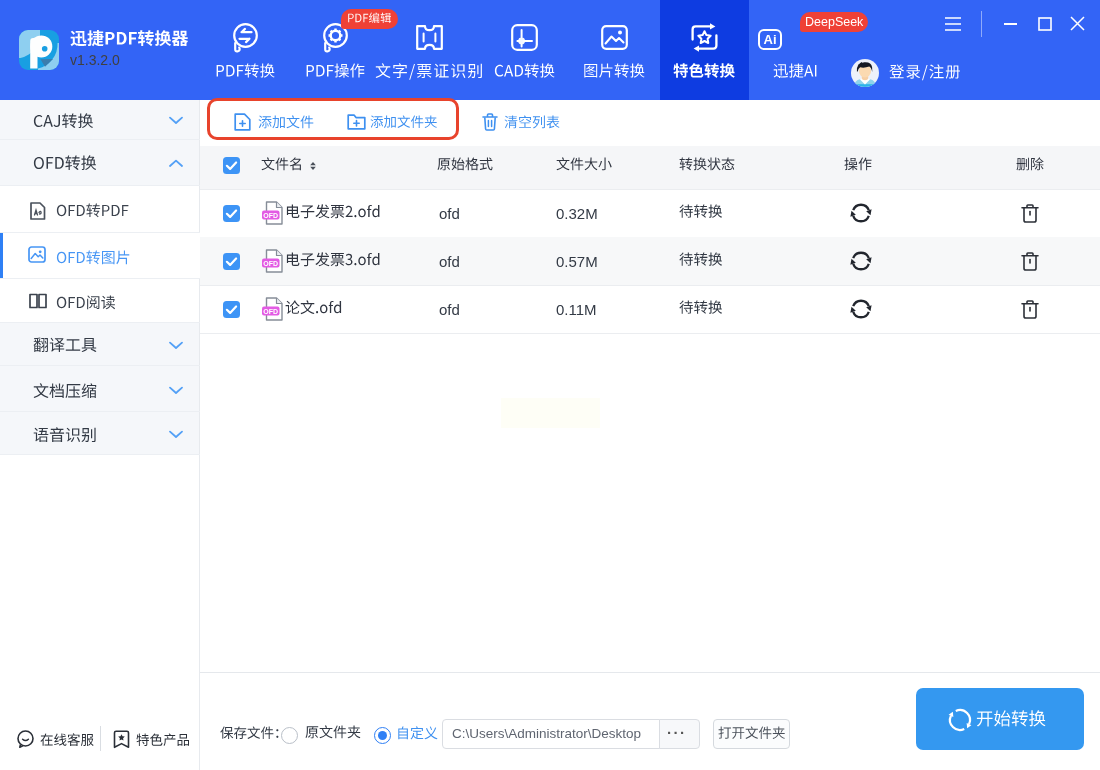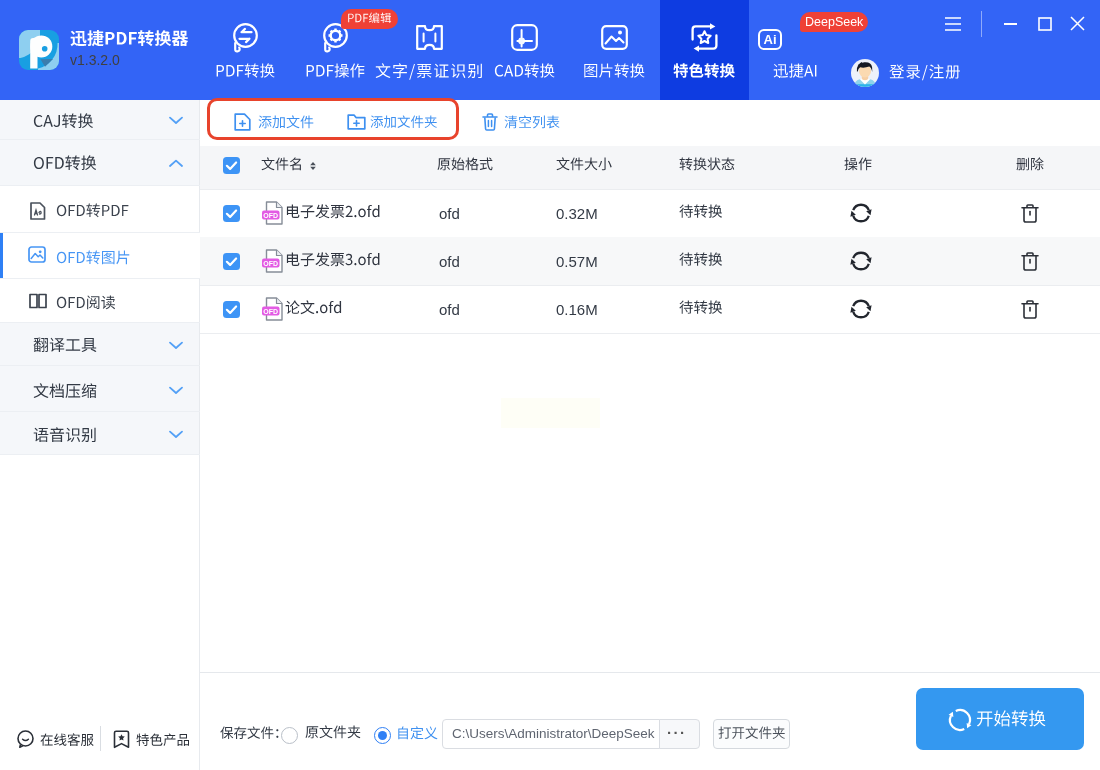--- a/index.html
+++ b/index.html
@@ -465,21 +465,21 @@
 <rect x="0" y="9.5" width="17.5" height="9" rx="2" fill="#e35be4"></rect>
 <text x="8.75" y="16.8" text-anchor="middle" font-family="Liberation Sans" font-weight="bold" font-size="7" fill="#fff">OFD</text>
 </svg>
   </div>
 <div style="position:absolute;left:285px;top:300.5px;">
     <svg style="overflow:visible;display:block" width="57.4" height="15.0" viewBox="0 0 57.4 15.0">
       <path transform="translate(0,12.00)" fill="#303540" d="M1.6 -11.5C2.5 -10.8 3.7 -9.7 4.2 -9.0L5.0 -9.9C4.4 -10.5 3.2 -11.6 2.3 -12.3ZM9.3 -12.6C8.6 -10.8 7.0 -8.6 4.7 -7.1C5.0 -6.9 5.3 -6.5 5.5 -6.2C7.4 -7.6 8.7 -9.2 9.7 -10.8C10.8 -9.1 12.4 -7.4 13.9 -6.4C14.0 -6.6 14.4 -7.0 14.7 -7.2C13.1 -8.2 11.3 -10.1 10.3 -11.9L10.5 -12.4ZM12.1 -6.4C11.0 -5.6 9.4 -4.7 8.0 -4.0V-7.1H6.9V-0.9C6.9 0.4 7.3 0.8 9.0 0.8C9.3 0.8 11.7 0.8 12.1 0.8C13.5 0.8 13.9 0.2 14.0 -1.9C13.7 -1.9 13.2 -2.1 13.0 -2.3C12.9 -0.5 12.8 -0.2 12.0 -0.2C11.5 -0.2 9.4 -0.2 9.0 -0.2C8.2 -0.2 8.0 -0.3 8.0 -0.9V-2.9C9.5 -3.6 11.4 -4.6 12.8 -5.5ZM2.9 0.9V0.9C3.1 0.6 3.5 0.2 5.9 -1.7C5.8 -1.9 5.6 -2.4 5.5 -2.7L4.0 -1.5V-7.9H0.6V-6.8H3.0V-1.4C3.0 -0.6 2.5 -0.1 2.2 0.1C2.4 0.3 2.7 0.7 2.9 0.9Z M21.3 -12.3C21.8 -11.6 22.3 -10.6 22.5 -10.0L23.7 -10.4C23.5 -11.0 23.0 -12.0 22.5 -12.7ZM15.8 -10.0V-8.8H18.1C19.0 -6.6 20.2 -4.6 21.7 -3.0C20.1 -1.6 18.0 -0.6 15.5 0.1C15.8 0.4 16.1 0.9 16.2 1.2C18.8 0.4 20.8 -0.7 22.5 -2.2C24.2 -0.7 26.3 0.4 28.7 1.1C28.9 0.8 29.2 0.3 29.5 0.1C27.1 -0.5 25.1 -1.6 23.4 -3.0C24.9 -4.6 26.1 -6.5 26.9 -8.8H29.3V-10.0ZM22.6 -3.8C21.1 -5.2 20.0 -6.9 19.3 -8.8H25.7C24.9 -6.8 23.9 -5.2 22.6 -3.8Z M32.1 0.2C32.6 0.2 33.1 -0.2 33.1 -0.8C33.1 -1.5 32.6 -1.9 32.1 -1.9C31.5 -1.9 31.1 -1.5 31.1 -0.8C31.1 -0.2 31.5 0.2 32.1 0.2Z M38.7 0.2C40.7 0.2 42.5 -1.4 42.5 -4.1C42.5 -6.8 40.7 -8.4 38.7 -8.4C36.7 -8.4 35.0 -6.8 35.0 -4.1C35.0 -1.4 36.7 0.2 38.7 0.2ZM38.7 -0.9C37.3 -0.9 36.4 -2.2 36.4 -4.1C36.4 -5.9 37.3 -7.2 38.7 -7.2C40.1 -7.2 41.1 -5.9 41.1 -4.1C41.1 -2.2 40.1 -0.9 38.7 -0.9Z M43.8 -7.0H44.9V0.0H46.2V-7.0H48.0V-8.1H46.2V-9.4C46.2 -10.5 46.6 -11.0 47.4 -11.0C47.7 -11.0 48.0 -11.0 48.3 -10.8L48.6 -11.9C48.2 -12.0 47.7 -12.1 47.2 -12.1C45.6 -12.1 44.9 -11.1 44.9 -9.4V-8.1L43.8 -8.1Z M52.3 0.2C53.3 0.2 54.1 -0.3 54.8 -1.0H54.8L54.9 0.0H56.1V-11.9H54.7V-8.8L54.8 -7.4C54.0 -8.0 53.4 -8.4 52.5 -8.4C50.6 -8.4 48.9 -6.7 48.9 -4.1C48.9 -1.3 50.3 0.2 52.3 0.2ZM52.6 -1.0C51.2 -1.0 50.3 -2.1 50.3 -4.1C50.3 -5.9 51.4 -7.2 52.7 -7.2C53.4 -7.2 54.0 -7.0 54.7 -6.3V-2.1C54.0 -1.3 53.3 -1.0 52.6 -1.0Z"></path>
     </svg>
   </div>
 <div class="abs" style="left:439px;top:300.5px;font-size:15px;color:#333a45">ofd</div>
-<div class="abs" style="left:556px;top:300.5px;font-size:15px;color:#333a45">0.16M</div>
+<div class="abs" style="left:556px;top:300.5px;font-size:15px;color:#333a45">0.11M</div>
 <div style="position:absolute;left:679px;top:301px;">
     <svg style="overflow:visible;display:block" width="43.5" height="14.5" viewBox="0 0 43.5 14.5">
       <path transform="translate(0,11.60)" fill="#333a45" d="M6.0 -3.0C6.7 -2.2 7.4 -1.1 7.7 -0.4L8.7 -0.9C8.4 -1.6 7.6 -2.7 6.9 -3.4ZM3.7 -12.2C3.1 -11.1 1.8 -9.9 0.6 -9.2C0.8 -8.9 1.1 -8.5 1.2 -8.3C2.5 -9.1 3.9 -10.5 4.7 -11.7ZM8.8 -12.1V-10.3H5.6V-9.3H8.8V-7.5H4.7V-6.5H10.8V-4.8H4.9V-3.8H10.8V-0.2C10.8 0.0 10.8 0.1 10.5 0.1C10.3 0.1 9.5 0.1 8.6 0.1C8.8 0.4 8.9 0.8 9.0 1.1C10.1 1.1 10.8 1.1 11.3 1.0C11.8 0.8 11.9 0.5 11.9 -0.2V-3.8H13.8V-4.8H11.9V-6.5H13.9V-7.5H9.9V-9.3H13.2V-10.3H9.9V-12.1ZM3.9 -8.9C3.1 -7.5 1.7 -6.0 0.4 -5.0C0.6 -4.7 0.9 -4.2 1.0 -3.9C1.6 -4.4 2.1 -4.9 2.7 -5.5V1.1H3.7V-6.8C4.2 -7.4 4.6 -8.0 4.9 -8.6Z M15.7 -4.8C15.8 -4.9 16.2 -5.0 16.7 -5.0H18.0V-2.9L15.1 -2.4L15.3 -1.4L18.0 -1.9V1.1H19.1V-2.1L21.0 -2.5L21.0 -3.4L19.1 -3.1V-5.0H20.6V-6.0H19.1V-8.2H18.0V-6.0H16.6C17.1 -7.0 17.5 -8.2 17.9 -9.5H20.5V-10.5H18.2C18.3 -11.0 18.4 -11.5 18.6 -12.0L17.5 -12.2C17.4 -11.6 17.3 -11.0 17.2 -10.5H15.2V-9.5H16.9C16.6 -8.3 16.2 -7.3 16.1 -6.9C15.8 -6.3 15.6 -5.8 15.3 -5.8C15.5 -5.5 15.6 -5.0 15.7 -4.8ZM20.7 -7.8V-6.7H22.8C22.5 -5.7 22.2 -4.8 21.9 -4.0H26.1C25.6 -3.3 25.0 -2.4 24.4 -1.7C23.9 -2.0 23.4 -2.3 22.9 -2.6L22.2 -1.9C23.7 -1.0 25.4 0.3 26.2 1.2L27.0 0.3C26.5 -0.1 25.9 -0.6 25.2 -1.1C26.1 -2.3 27.1 -3.7 27.9 -4.7L27.1 -5.1L26.9 -5.0H23.4L23.9 -6.7H28.4V-7.8H24.2L24.7 -9.5H27.9V-10.5H25.0L25.4 -12.0L24.3 -12.2L23.9 -10.5H21.2V-9.5H23.6L23.1 -7.8Z M31.4 -12.2V-9.3H29.7V-8.2H31.4V-5.0C30.7 -4.8 30.0 -4.6 29.5 -4.5L29.8 -3.4L31.4 -3.9V-0.2C31.4 0.0 31.3 0.1 31.1 0.1C31.0 0.1 30.5 0.1 29.9 0.1C30.1 0.4 30.2 0.8 30.3 1.1C31.1 1.1 31.6 1.1 32.0 0.9C32.3 0.7 32.5 0.4 32.5 -0.2V-4.3L34.0 -4.8L33.8 -5.8L32.5 -5.3V-8.2H33.8V-9.3H32.5V-12.2ZM36.8 -10.0H39.8C39.5 -9.5 39.0 -8.9 38.6 -8.5H35.6C36.1 -9.0 36.4 -9.5 36.8 -10.0ZM33.8 -4.2V-3.2H37.3C36.8 -2.0 35.6 -0.7 33.0 0.4C33.3 0.6 33.6 1.0 33.8 1.2C36.2 0.0 37.5 -1.3 38.2 -2.7C39.1 -1.0 40.6 0.4 42.4 1.1C42.5 0.9 42.8 0.5 43.1 0.2C41.3 -0.4 39.8 -1.7 39.0 -3.2H42.8V-4.2H41.8V-8.5H39.9C40.4 -9.1 41.0 -9.8 41.4 -10.5L40.6 -11.0L40.5 -10.9H37.3C37.5 -11.3 37.7 -11.6 37.9 -12.0L36.8 -12.2C36.3 -11.0 35.3 -9.4 33.9 -8.3C34.1 -8.1 34.5 -7.8 34.6 -7.5L34.9 -7.8V-4.2ZM35.9 -4.2V-7.6H37.9V-6.1C37.9 -5.5 37.8 -4.9 37.7 -4.2ZM40.7 -4.2H38.7C38.9 -4.9 38.9 -5.5 38.9 -6.1V-7.6H40.7Z"></path>
     </svg>
   </div>
 <div class="abs" style="left:850px;top:298px">
     <svg width="22" height="22" viewBox="0 0 22 22">
 <path d="M3.2 8.2 A8.3 8.3 0 0 1 18.8 8.2" fill="none" stroke="#22262e" stroke-width="2.3"></path>
 <path d="M20.5 13.3 L16.2 9.2 L21.6 7.2 Z" fill="#22262e"></path>
 <path d="M18.8 13.8 A8.3 8.3 0 0 1 3.2 13.8" fill="none" stroke="#22262e" stroke-width="2.3"></path>
@@ -507,21 +507,21 @@
     </svg>
   </div>
 <div class="abs" style="left:374px;top:727px;width:17px;height:17px;border:1.8px solid #2f80f5;border-radius:50%;box-sizing:border-box;background:#fff"></div>
 <div class="abs" style="left:378px;top:731px;width:9px;height:9px;border-radius:50%;background:#2f80f5"></div>
 <div style="position:absolute;left:396px;top:726.5px;">
     <svg style="overflow:visible;display:block" width="42.0" height="14.0" viewBox="0 0 42.0 14.0">
       <path transform="translate(0,11.20)" fill="#3e90f0" d="M3.3 -5.8H10.8V-3.7H3.3ZM3.3 -6.7V-8.8H10.8V-6.7ZM3.3 -2.7H10.8V-0.6H3.3ZM6.4 -11.8C6.3 -11.2 6.0 -10.5 5.8 -9.8H2.3V1.1H3.3V0.4H10.8V1.1H11.9V-9.8H6.9C7.1 -10.4 7.4 -11.0 7.6 -11.6Z M17.1 -5.3C16.8 -2.8 16.1 -0.8 14.5 0.5C14.8 0.6 15.2 1.0 15.4 1.2C16.3 0.4 17.0 -0.7 17.5 -2.0C18.7 0.4 20.8 0.9 23.8 0.9H27.0C27.1 0.6 27.3 0.1 27.4 -0.2C26.8 -0.2 24.3 -0.2 23.8 -0.2C23.0 -0.2 22.2 -0.2 21.5 -0.3V-3.1H25.7V-4.1H21.5V-6.4H25.1V-7.4H17.0V-6.4H20.4V-0.6C19.3 -1.1 18.4 -1.9 17.9 -3.3C18.0 -3.9 18.1 -4.5 18.2 -5.2ZM20.0 -11.6C20.2 -11.1 20.5 -10.6 20.6 -10.2H15.1V-7.1H16.2V-9.2H25.8V-7.1H26.9V-10.2H21.8C21.7 -10.6 21.3 -11.3 21.0 -11.9Z M33.8 -11.5C34.3 -10.4 34.9 -9.0 35.2 -8.1L36.1 -8.5C35.8 -9.4 35.2 -10.8 34.7 -11.8ZM39.1 -10.7C38.2 -8.1 36.9 -5.7 35.0 -3.8C33.3 -5.5 31.9 -7.7 31.0 -10.2L30.0 -9.8C31.1 -7.2 32.5 -4.9 34.3 -3.0C32.7 -1.7 30.8 -0.6 28.5 0.2C28.7 0.4 29.0 0.8 29.1 1.1C31.5 0.3 33.4 -0.9 35.0 -2.3C36.6 -0.8 38.5 0.4 40.7 1.1C40.9 0.8 41.2 0.4 41.5 0.2C39.3 -0.5 37.4 -1.6 35.8 -3.0C37.8 -5.1 39.2 -7.5 40.2 -10.4Z"></path>
     </svg>
   </div>
 <div class="abs" style="left:442px;top:719px;width:218px;height:30px;border:1px solid #dadde2;border-radius:4px 0 0 4px;box-sizing:border-box;background:#fff"></div>
-<div class="abs" style="left:452px;top:726px;font-size:13.5px;color:#5f6570">C:\Users\Administrator\DeepSeek</div>
+<div class="abs" style="left:452px;top:726px;font-size:13.5px;color:#5f6570">C:\Users\Administrator\Desktop</div>
 <div class="abs" style="left:659px;top:719px;width:41px;height:30px;border:1px solid #dadde2;border-radius:0 4px 4px 0;box-sizing:border-box;background:#f7f8fa"></div>
 <div class="abs" style="left:667px;top:724px;font-size:15px;letter-spacing:1.5px;color:#555;font-weight:bold">···</div>
 <div class="abs" style="left:713px;top:719px;width:77px;height:30px;border:1px solid #d5d9de;border-radius:4px;box-sizing:border-box;background:#fbfcfd"></div>
 <div style="position:absolute;left:718px;top:726.5px;">
     <svg style="overflow:visible;display:block" width="67.5" height="13.5" viewBox="0 0 67.5 13.5">
       <path transform="translate(0,10.80)" fill="#4a505a" d="M2.7 -11.3V-8.6H0.6V-7.6H2.7V-4.8C1.9 -4.5 1.1 -4.3 0.5 -4.2L0.8 -3.2L2.7 -3.7V-0.3C2.7 -0.1 2.6 -0.0 2.4 -0.0C2.2 0.0 1.6 0.0 1.0 -0.0C1.1 0.3 1.3 0.7 1.3 0.9C2.3 0.9 2.8 0.9 3.2 0.8C3.6 0.6 3.7 0.3 3.7 -0.3V-4.0L5.7 -4.6L5.6 -5.6L3.7 -5.0V-7.6H5.6V-8.6H3.7V-11.3ZM5.6 -10.2V-9.2H9.5V-0.4C9.5 -0.2 9.4 -0.1 9.1 -0.1C8.8 -0.1 7.9 -0.1 6.9 -0.1C7.0 0.2 7.2 0.7 7.3 1.0C8.6 1.0 9.4 1.0 9.9 0.8C10.4 0.6 10.6 0.3 10.6 -0.4V-9.2H13.0V-10.2Z M22.3 -9.5V-5.6H18.5V-6.2V-9.5ZM14.2 -5.6V-4.7H17.4C17.2 -2.8 16.5 -1.0 14.2 0.4C14.5 0.6 14.9 0.9 15.0 1.1C17.5 -0.4 18.2 -2.6 18.4 -4.7H22.3V1.1H23.3V-4.7H26.3V-5.6H23.3V-9.5H25.9V-10.5H14.7V-9.5H17.5V-6.2L17.4 -5.6Z M32.7 -11.1C33.1 -10.4 33.5 -9.5 33.7 -9.0L34.8 -9.4C34.6 -9.9 34.2 -10.8 33.8 -11.4ZM27.7 -9.0V-8.0H29.8C30.6 -5.9 31.6 -4.1 33.0 -2.7C31.5 -1.5 29.7 -0.5 27.5 0.1C27.7 0.3 28.0 0.8 28.1 1.1C30.4 0.3 32.3 -0.6 33.8 -2.0C35.3 -0.6 37.1 0.4 39.4 1.0C39.5 0.7 39.8 0.3 40.1 0.1C37.9 -0.5 36.1 -1.4 34.6 -2.7C35.9 -4.1 37.0 -5.8 37.7 -8.0H39.9V-9.0ZM33.8 -3.4C32.5 -4.7 31.5 -6.2 30.8 -8.0H36.6C35.9 -6.1 35.0 -4.6 33.8 -3.4Z M44.8 -4.6V-3.6H48.7V1.1H49.7V-3.6H53.4V-4.6H49.7V-7.6H52.8V-8.6H49.7V-11.2H48.7V-8.6H46.8C47.0 -9.2 47.2 -9.8 47.3 -10.5L46.3 -10.7C46.0 -8.9 45.5 -7.2 44.7 -6.0C44.9 -5.9 45.3 -5.7 45.5 -5.5C45.9 -6.1 46.2 -6.8 46.5 -7.6H48.7V-4.6ZM44.1 -11.3C43.4 -9.2 42.2 -7.2 40.9 -5.9C41.1 -5.7 41.4 -5.1 41.5 -4.9C41.9 -5.4 42.3 -5.9 42.8 -6.5V1.1H43.7V-8.1C44.2 -9.0 44.7 -10.0 45.1 -11.0Z M56.4 -7.7C56.9 -6.9 57.4 -5.8 57.5 -5.1L58.5 -5.4C58.3 -6.1 57.8 -7.2 57.3 -8.0ZM63.9 -8.0C63.6 -7.2 63.0 -6.1 62.5 -5.4L63.3 -5.1C63.8 -5.8 64.5 -6.8 64.9 -7.7ZM60.3 -11.3V-9.3H55.2V-8.3H60.3C60.2 -7.1 60.1 -5.9 59.9 -4.9H54.8V-3.9H59.7C59.0 -2.0 57.6 -0.6 54.6 0.2C54.9 0.4 55.1 0.8 55.3 1.1C58.5 0.1 60.0 -1.5 60.7 -3.7C61.8 -1.3 63.6 0.3 66.2 1.0C66.4 0.7 66.6 0.3 66.9 0.1C64.4 -0.5 62.7 -1.9 61.7 -3.9H66.7V-4.9H61.0C61.2 -6.0 61.3 -7.1 61.3 -8.3H66.3V-9.3H61.3L61.3 -11.3Z"></path>
     </svg>
   </div>
 <div class="abs" style="left:916px;top:688px;width:168px;height:62px;border-radius:7px;background:#3498f0"></div>
 <div class="abs" style="left:948.5px;top:708.5px">

